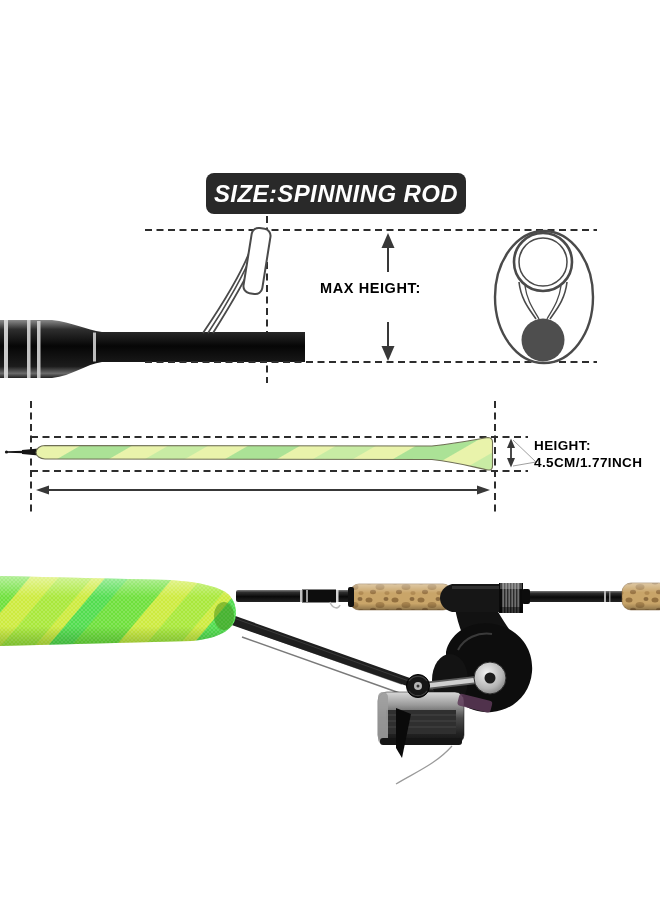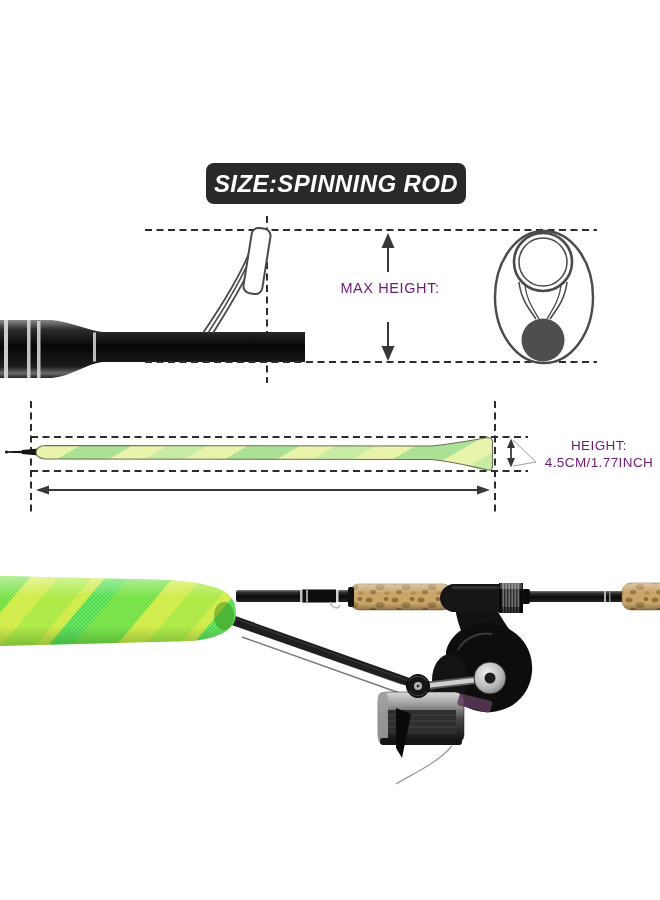--- a/index.html
+++ b/index.html
@@ -1,22 +1,22 @@
 <!DOCTYPE html>
 <html><head>
 <meta charset="utf-8">
 <style>
   html,body{margin:0;padding:0;background:#fff;}
   .canvas{position:relative;width:660px;height:900px;background:#ffffff;overflow:hidden;
           font-family:"Liberation Sans",sans-serif;}
   .abs{position:absolute;}
-  .banner{position:absolute;left:206px;top:163px;width:260px;height:41px;background:#292929;
+  .banner{position:absolute;left:206px;top:173px;width:260px;height:41px;background:#292929;
           border-radius:8px;display:flex;align-items:center;justify-content:center;}
   .banner span{color:#ffffff;font-weight:bold;font-style:italic;font-size:24px;letter-spacing:0.4px;}
-  .label{position:absolute;font-weight:normal;color:#701a75;text-align:center;letter-spacing:0.6px;}
+  .label{position:absolute;font-weight:bold;color:#000000;letter-spacing:0.6px;}
   .label .ln{display:block;}
   .max-label{left:320px;top:277px;width:140px;font-size:14.5px;line-height:22px;}
   .height-label{left:534px;top:438px;width:130px;font-size:13.5px;line-height:16.5px;letter-spacing:0.4px;}
   .length-label{left:132px;top:500px;width:262px;font-size:14.5px;line-height:16px;}
 </style>
 </head>
 <body>
 
 <div class="canvas">
 

